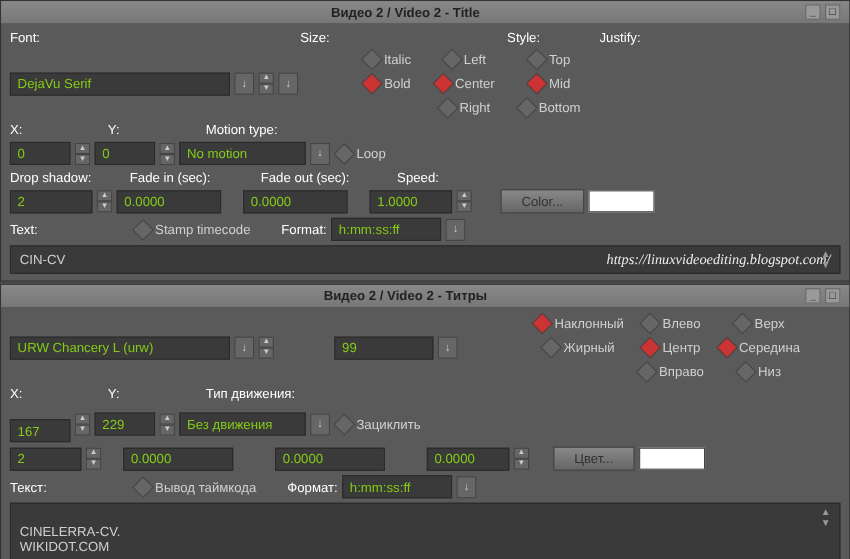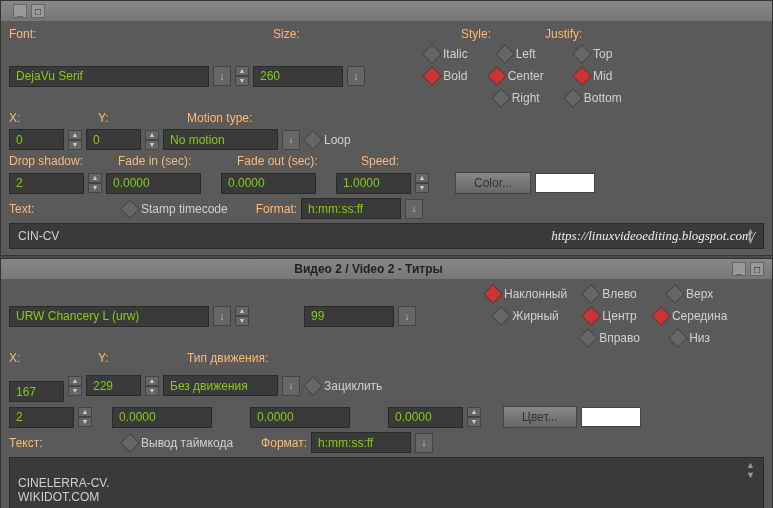--- a/index.html
+++ b/index.html
@@ -3,21 +3,21 @@
 <meta charset="utf-8">
 <style>
 * { box-sizing: border-box; margin: 0; padding: 0; font-family: Arial, sans-serif; }
 body { background: #4a4a4a; font-size: 12px; color: #d0d0d0; }
 .window { background: #5a5a5a; border: 1px solid #333; }
 .titlebar { background: linear-gradient(#888, #777); color: #222; padding: 3px 8px; display: flex; align-items: center; font-weight: bold; font-size: 12px; }
 .titlebar-text { flex: 1; text-align: center; }
 .titlebar-btn { width: 14px; height: 14px; background: #999; border: 1px solid #666; margin-left: 4px; display: inline-flex; align-items: center; justify-content: center; font-size: 10px; cursor: pointer; }
 .content { padding: 6px 8px; }
 .row { display: flex; align-items: center; gap: 4px; margin-bottom: 4px; flex-wrap: nowrap; }
-.label { color: #fdba74; white-space: nowrap; }
+.label { color: #ffffff; white-space: nowrap; }
 .input { background: #3a3a3a; border: 1px solid #2a2a2a; color: #84cc16; padding: 2px 6px; height: 21px; font-size: 12px; }
 .spinner-btns { display: inline-flex; flex-direction: column; }
 .spinbtn { width: 14px; height: 10px; background: #666; border: 1px solid #444; font-size: 7px; line-height: 7px; text-align: center; cursor: pointer; color: #ccc; }
 .arrowbtn { width: 18px; height: 20px; background: #666; border: 1px solid #444; cursor: pointer; display: inline-flex; align-items: center; justify-content: center; font-size: 10px; color: #ccc; }
 .diamond { width: 14px; height: 14px; transform: rotate(45deg); background: #666; border: 1px solid #444; display: inline-block; margin: 2px 4px 2px 2px; }
 .diamond.checked { background: #cc3333; }
 .dlabel { display: inline-block; vertical-align: middle; }
 .right-col { display: flex; gap: 20px; }
 .col { display: flex; flex-direction: column; gap: 4px; align-items: center; }
 .opt { display: flex; align-items: center; white-space: nowrap; }
@@ -26,20 +26,21 @@
 .textarea { background: #3a3a3a; border: 1px solid #2a2a2a; color: #d0d0d0; padding: 4px 8px; width: 100%; position: relative; }
 .url { font-style: italic; font-family: serif; color: #eee; font-size: 13px; }
 .triangles { position: absolute; right: 8px; top: 2px; display: flex; flex-direction: column; font-size: 9px; color: #999; }
 .section-gap { margin-top: 2px; }
 </style>
 </head>
 <body>
 
 <div class="window">
   <div class="titlebar">
+    <span class="titlebar-text">Видео 2 / Video 2 - Title</span>
     <span class="titlebar-btn">_</span>
     <span class="titlebar-btn">□</span>
   </div>
   <div class="content">
     <div class="row">
       <div style="width:260px">
         <div class="label">Font:</div>
       </div>
       <div style="width:110px">
         <div class="label">Size:</div>
@@ -52,21 +53,20 @@
         <div class="label">Justify:</div>
       </div>
     </div>
     <div class="row">
       <input class="input" style="width: 200px;" value="DejaVu Serif">
       <span class="arrowbtn">↓</span>
       <span class="spinner-btns">
           <span class="spinbtn">▲</span>
           <span class="spinbtn">▼</span>
         </span>
-      <input class="input" style="width: 90px;" value="260">
       <span class="arrowbtn">↓</span>
       <div style="width:50px"></div>
       <div class="right-col">
         <div class="col">
           <div class="opt">
               <span class="diamond"></span>
               <span class="dlabel">Italic</span>
             </div>
           <div class="opt">
               <span class="diamond checked"></span>

